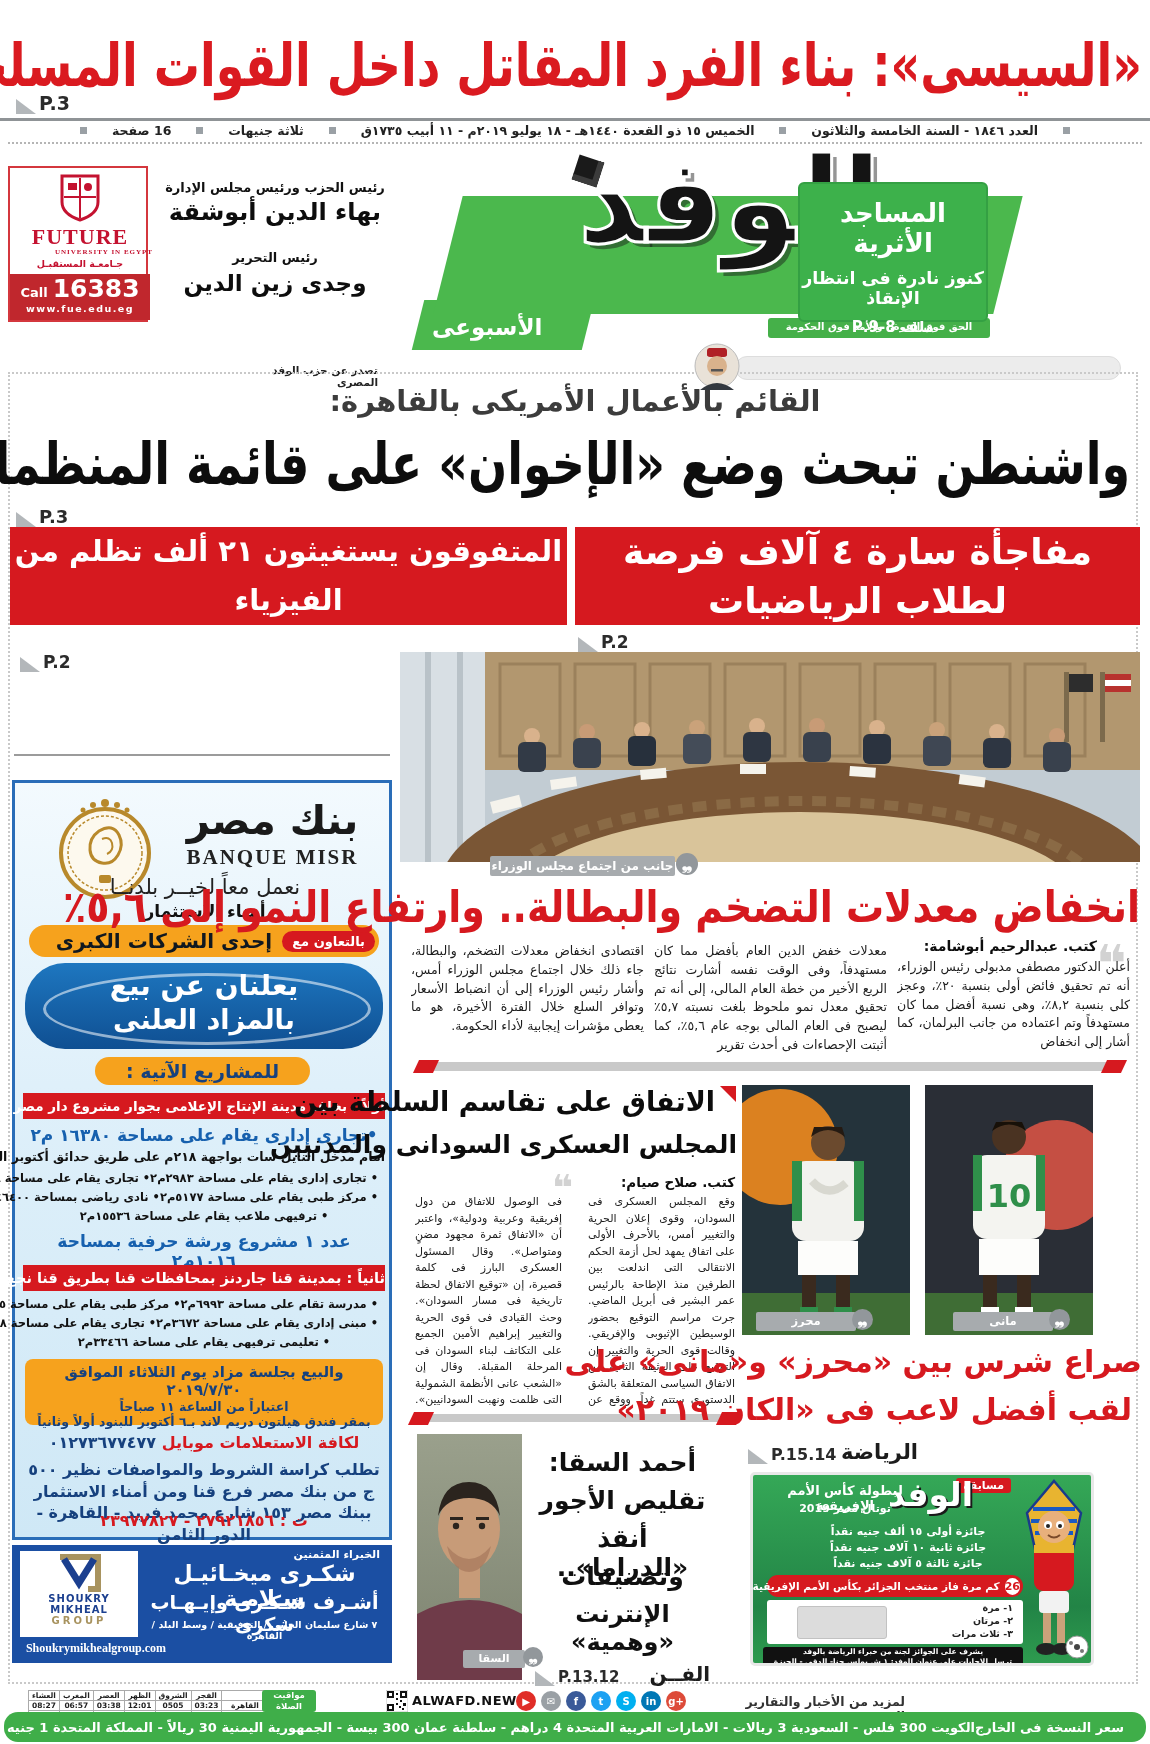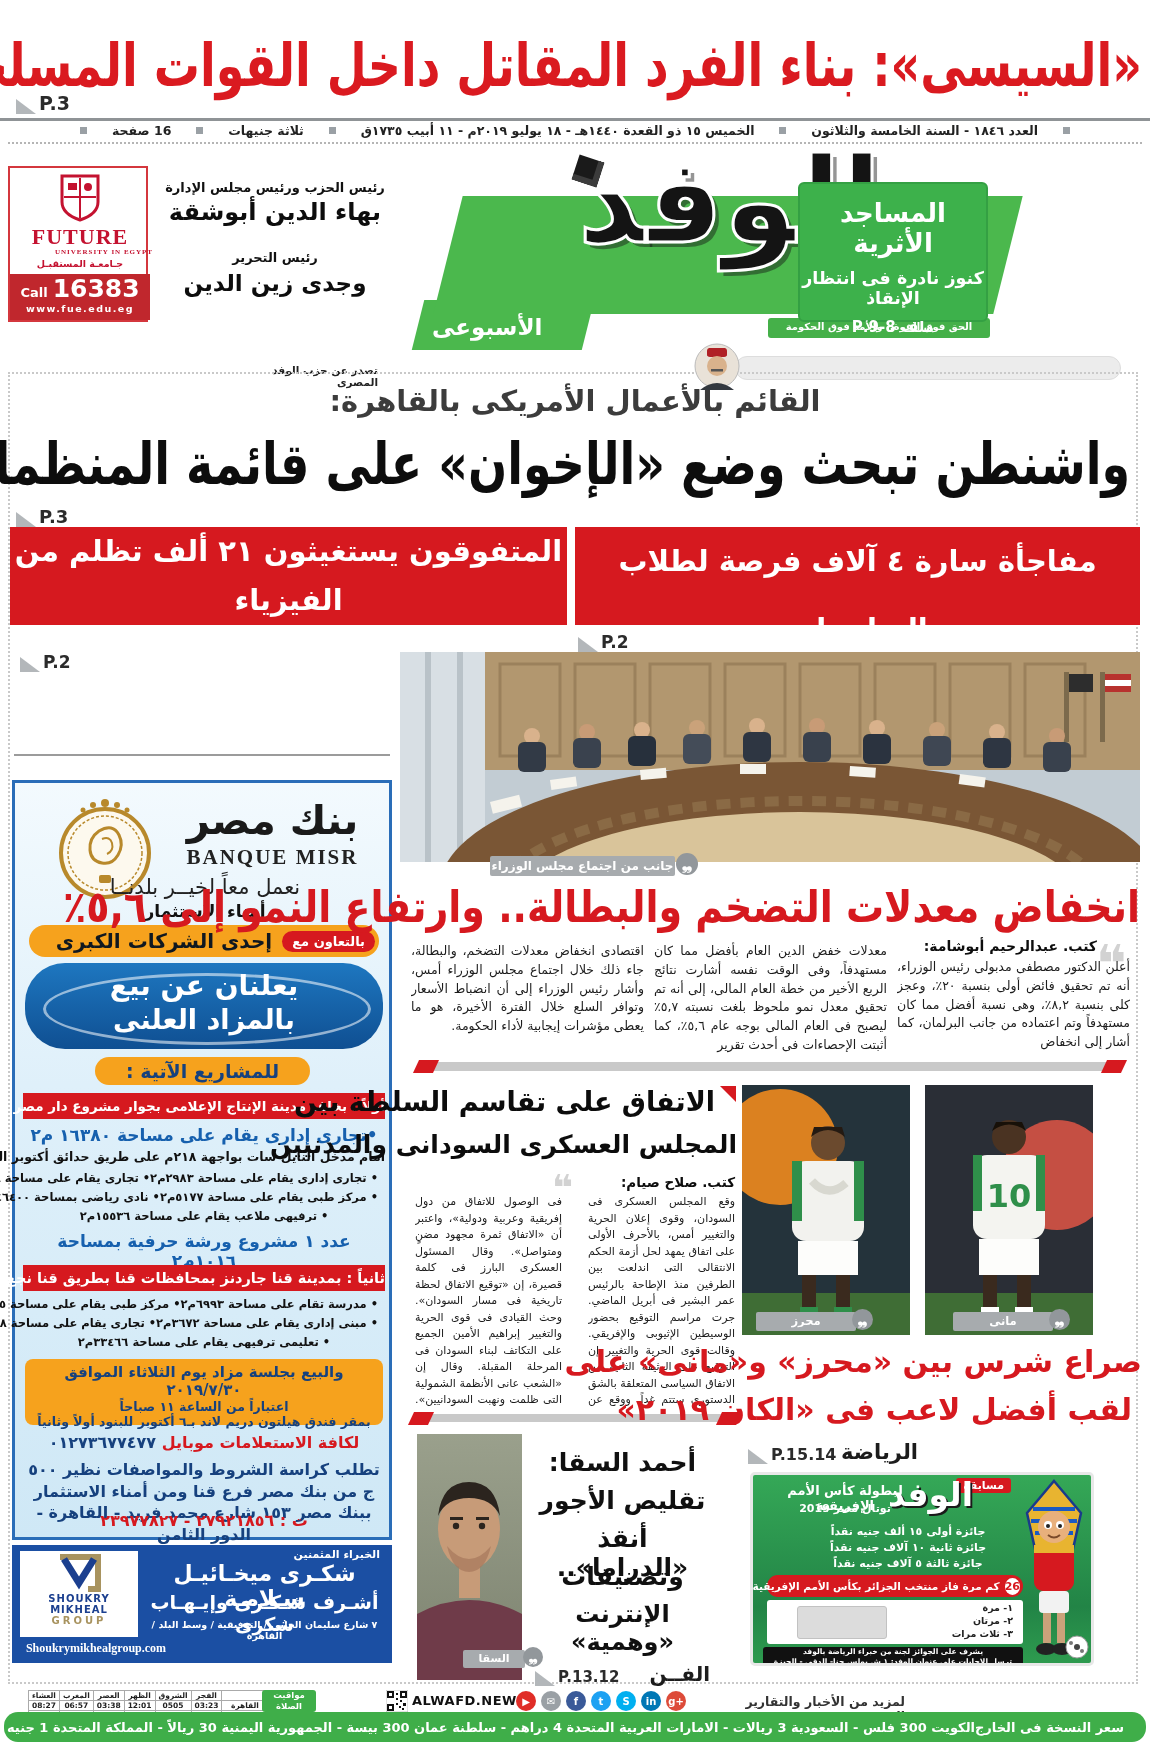--- a/index.html
+++ b/index.html
@@ -104,21 +104,21 @@
   <div class="abs" style="left:8px;top:372px;width:1130px;height:1312px;border:2px dotted #c9c9c9;box-sizing:border-box;"></div>
 
   <div class="abs c b9" style="left:100px;top:384px;width:950px;font-size:29px;color:#3c3c3c;">القائم بالأعمال الأمريكى بالقاهرة:</div>
   <div class="abs c b9 nw" style="left:20px;top:430px;width:1110px;font-size:46px;color:#0d0d0d;transform:scaleY(1.25);transform-origin:top center;letter-spacing:-1px;">واشنطن تبحث وضع «الإخوان» على قائمة المنظمات الإرهابية</div>
   <div class="abs pref" style="left:16px;top:506px;font-size:18px;">
     <span class="fold"></span>
       <span>P.3</span>
   </div>
 
   <div class="abs" style="left:575px;top:527px;width:565px;height:98px;background:#d6191f;">
-    <div class="c b9 w" style="font-size:29px;line-height:68px;">مفاجأة سارة ٤ آلاف فرصة لطلاب الرياضيات</div>
+    <div class="c b9 w" style="font-size:36px;line-height:49px;">مفاجأة سارة ٤ آلاف فرصة لطلاب الرياضيات</div>
     <div class="c b9 w" style="font-size:28px;line-height:45px;">بكليات الهندسة فى المرحلة الثانية</div>
   </div>
   <div class="abs" style="left:10px;top:527px;width:557px;height:98px;background:#d6191f;">
     <div class="c b9 w" style="font-size:29px;line-height:49px;">المتفوقون يستغيثون ٢١ ألف تظلم من الفيزياء</div>
     <div class="c b9 w" style="font-size:28px;line-height:45px;">والتاريخ واللغة العربية والرياضيات</div>
   </div>
   <div class="abs pref" style="left:578px;top:632px;font-size:17px;">
     <span class="fold"></span>
       <span>P.2</span>
   </div>

